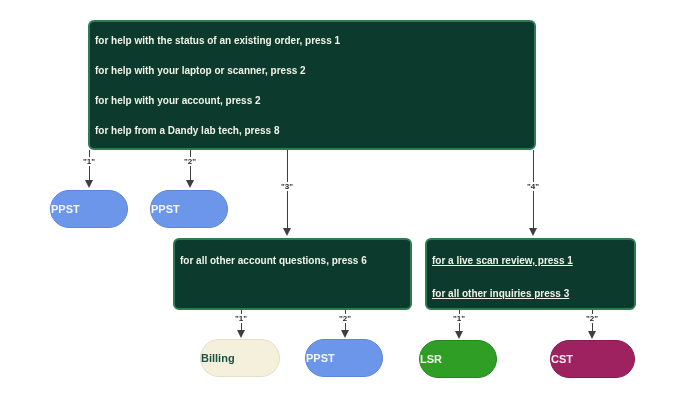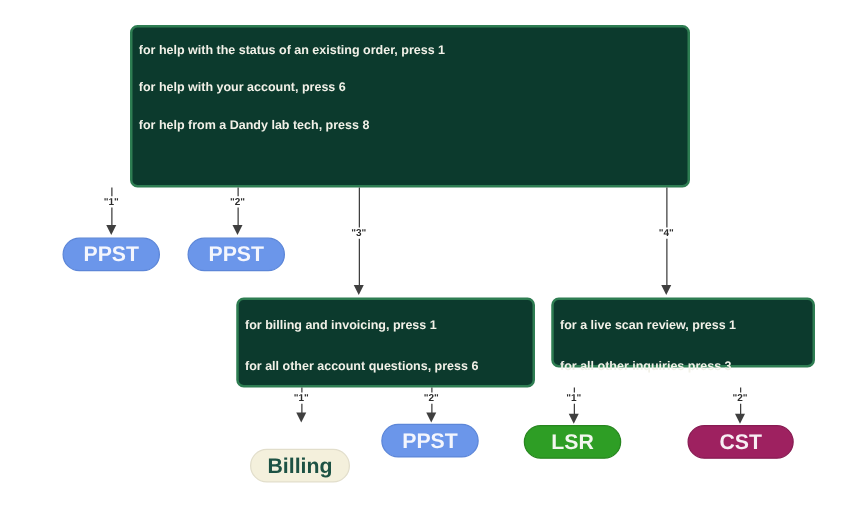--- a/index.html
+++ b/index.html
@@ -16,48 +16,46 @@
   .box {
     position: absolute;
     box-sizing: border-box;
     background: #0c3a2d;
     border: 2px solid #2e7d52;
     border-radius: 6px;
     color: #f2f1e8;
     font-size: 10px;
     font-weight: bold;
     padding: 4px 5px 12px 5px;
-    margin-left: 16px;
   }
   .box .box-line { white-space: nowrap; }
   .main-box   { left: 88px;  top: 20px;  width: 448px; height: 130px; }
   .main-box .box-line    { line-height: 30px; }
   .sub-box .box-line     { line-height: 33px; }
   .account-box { left: 173px; top: 238px; width: 239px; height: 72px; }
-  .lab-box     { left: 425px; top: 238px; width: 211px; height: 56px; }
+  .lab-box     { left: 425px; top: 238px; width: 211px; height: 72px; text-decoration: underline; }
 
   
   .pill {
     position: absolute;
     box-sizing: border-box;
-    height: 27px;
+    height: 38px;
     border-radius: 19px;
     display: flex;
     align-items: center;
-    justify-content: center;
-    font-size: 17px;
+    font-size: 11px;
     font-weight: bold;
   }
   .pill-blue   { background: #6b96ea; border: 1px solid #5c86d8; color: #f4f6fd; }
   .pill-cream  { background: #f4f0dc; border: 1px solid #e2decb; color: #1d5244; }
   .pill-green  { background: #2e9e25; border: 1px solid #27861f; color: #f2f7ef; }
   .pill-maroon { background: #9e2160; border: 1px solid #881b52; color: #f7eef3; }
   .ppst1   { left: 50px;  top: 190px; width: 78px; }
   .ppst2   { left: 150px; top: 190px; width: 78px; }
-  .billing { left: 200px; top: 339px; width: 80px; margin-top: 20px; }
+  .billing { left: 200px; top: 339px; width: 80px; }
   .ppst3   { left: 305px; top: 339px; width: 78px; }
   .lsr     { left: 419px; top: 340px; width: 78px; }
   .cst     { left: 550px; top: 340px; width: 85px; }
 
   
   .edge { position: absolute; width: 0; }
   .edge .line {
     position: absolute;
     left: -0.5px; top: 0;
     width: 1px; height: 100%;
@@ -96,26 +94,26 @@
   .e-account-1 .label, .e-account-2 .label,
   .e-lab-1 .label, .e-lab-2 .label { top: 4px; }
 </style>
 </head>
 <body>
 
 <div id="canvas">
 
   <div class="box main-box">
     <div class="box-line">for help with the status of an existing order, press 1</div>
-    <div class="box-line">for help with your account, press 6</div>
+    <div class="box-line">for help with your laptop or scanner, press 2</div>
+    <div class="box-line">for help with your account, press 2</div>
     <div class="box-line">for help from a Dandy lab tech, press 8</div>
   </div>
 
   <div class="box sub-box account-box">
-    <div class="box-line">for billing and invoicing, press 1</div>
     <div class="box-line">for all other account questions, press 6</div>
   </div>
 
   <div class="box sub-box lab-box">
     <div class="box-line">for a live scan review, press 1</div>
     <div class="box-line">for all other inquiries press 3</div>
   </div>
 
   <div class="edge e-main-1">
     <div class="line"></div>

